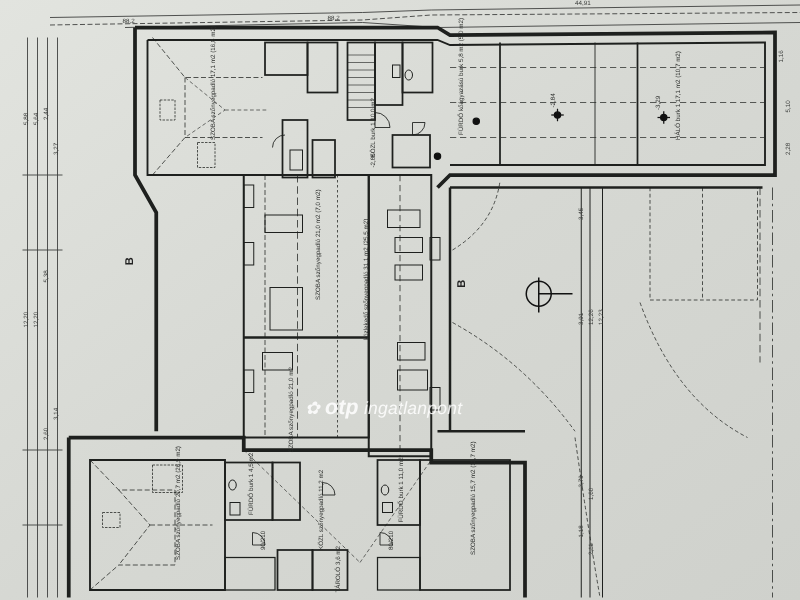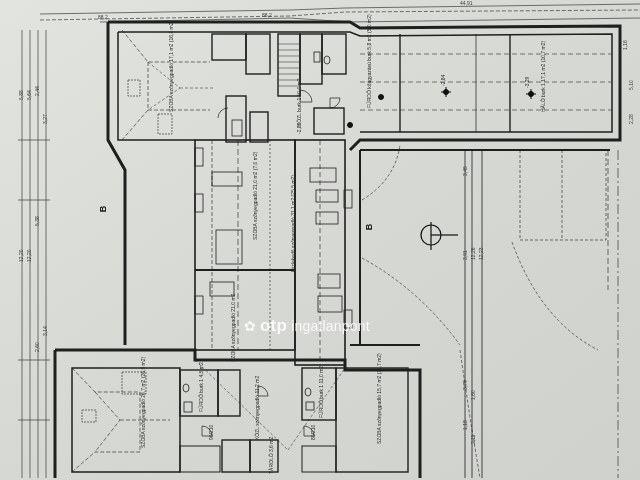--- a/index.html
+++ b/index.html
@@ -1,20 +1,20 @@
 <!DOCTYPE html>
 <html><head>
 <meta charset="utf-8">
 <style>
   html, body { margin:0; padding:0; }
   body { width:640px; height:480px; overflow:hidden; background:#d9dbd6; font-family:"Liberation Sans", sans-serif; }
   #plan { position:absolute; left:0; top:0; width:640px; height:480px; }
   .lbl { position:absolute; font-size:5px; color:#2a2c2a; transform:rotate(-90deg); transform-origin:left top; white-space:nowrap; line-height:6px; font-family:"Liberation Sans", sans-serif; }
   .dim { position:absolute; font-size:5px; color:#3a3c3a; transform:rotate(-90deg); transform-origin:left top; white-space:nowrap; font-family:"Liberation Sans", sans-serif; }
-  .watermark { position:absolute; left:244px; top:316px; font-size:14px; color:rgba(255,255,255,0.85); font-family:"Liberation Sans", sans-serif; letter-spacing:0.2px; }
+  .watermark { position:absolute; left:244px; top:316px; font-size:14px; color:rgba(255,255,255,0.85); font-style:italic; font-family:"Liberation Sans", sans-serif; letter-spacing:0.2px; }
   .watermark .brand { font-weight:bold; font-size:17px; }
   .sectionmark { position:absolute; font-size:9px; font-weight:bold; color:#222; transform:rotate(-90deg); transform-origin:center; }
 </style>
 </head>
 <body>
 
 <div id="plan">
   <svg width="640" height="480" viewBox="0 0 640 480" style="position:absolute;left:0;top:0;">
     <defs>
       <linearGradient id="paper" x1="0" y1="0" x2="1" y2="1">

